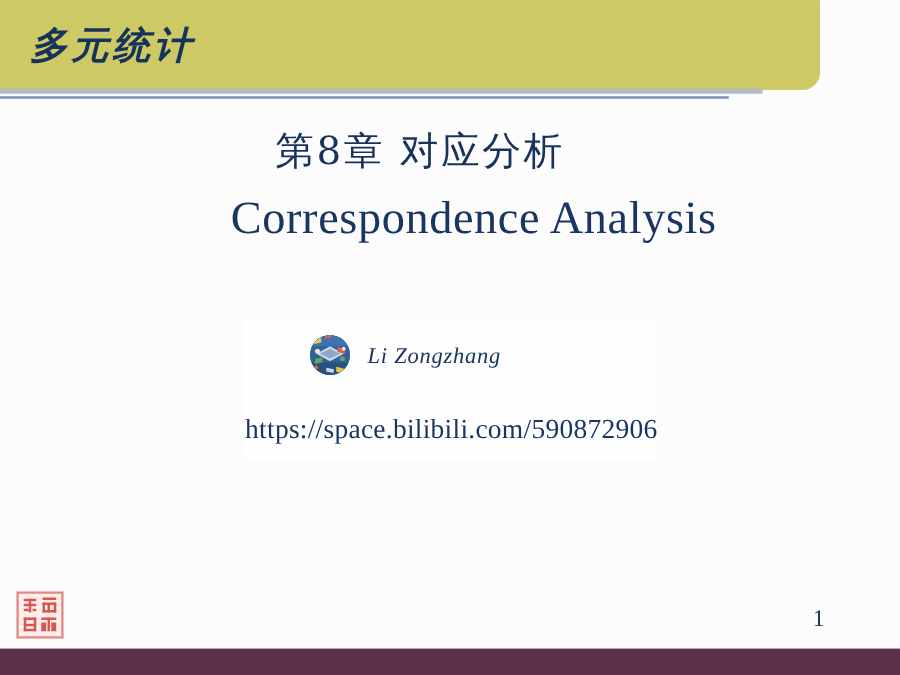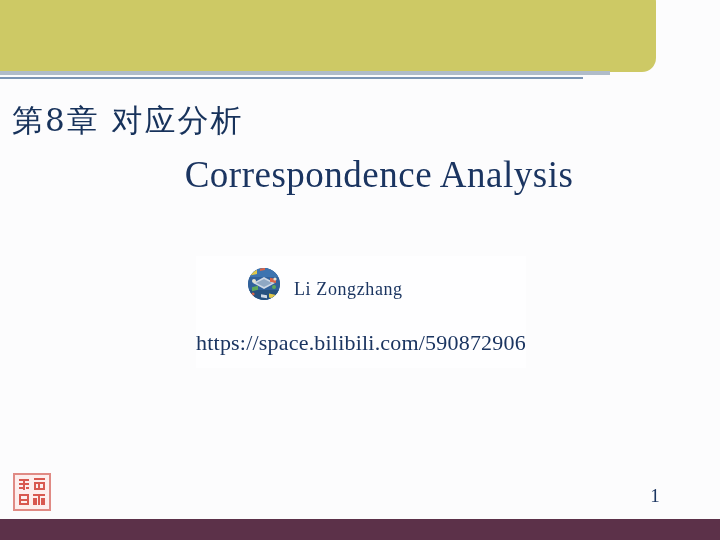--- a/index.html
+++ b/index.html
@@ -63,28 +63,27 @@
     height: 2px;
     background: #7b94b3;
   }
 
   
   #title-cn {
     position: absolute;
     left: 0;
     top: 100px;
     width: 672px;
-    text-align: left;
+    text-align: center;
     font-family: "DejaVu Serif", "Liberation Serif", serif;
     font-size: 31px;
     font-weight: 400;
     letter-spacing: 2px;
     color: #17325b;
     white-space: nowrap;
-    padding-left: 12px;
   }
 
   #title-en {
     position: absolute;
     left: 0;
     top: 153px;
     width: 720px;
     text-align: center;
     font-family: "Liberation Serif", "DejaVu Serif", serif;
     font-size: 37px;
@@ -103,22 +102,23 @@
     width: 330px;
     height: 112px;
     background: #fefeff;
   }
 
   #author-row {
     position: absolute;
     left: 52px;
     top: 12px;
     display: flex;
-    align-items: flex-end;
+    align-items: center;
     gap: 14px;
+    font-style: italic;
   }
 
   #author-avatar {
     width: 32px;
     height: 32px;
     border-radius: 50%;
     overflow: hidden;
     flex: 0 0 auto;
     background: #2d5f96;
   }
@@ -184,20 +184,21 @@
     height: 2px;
     background: #7d5b6c;
   }
 </style>
 </head>
 <body>
 
 <div id="slide">
 
   <div id="header-banner"></div>
+  <div id="slide-header-title">多元统计</div>
 
   <div id="divider-thick"></div>
   <div id="divider-thin"></div>
 
   <div id="title-cn">第8章 对应分析</div>
 
   <div id="title-en">Correspondence Analysis</div>
 
   <div id="author-block">
 

